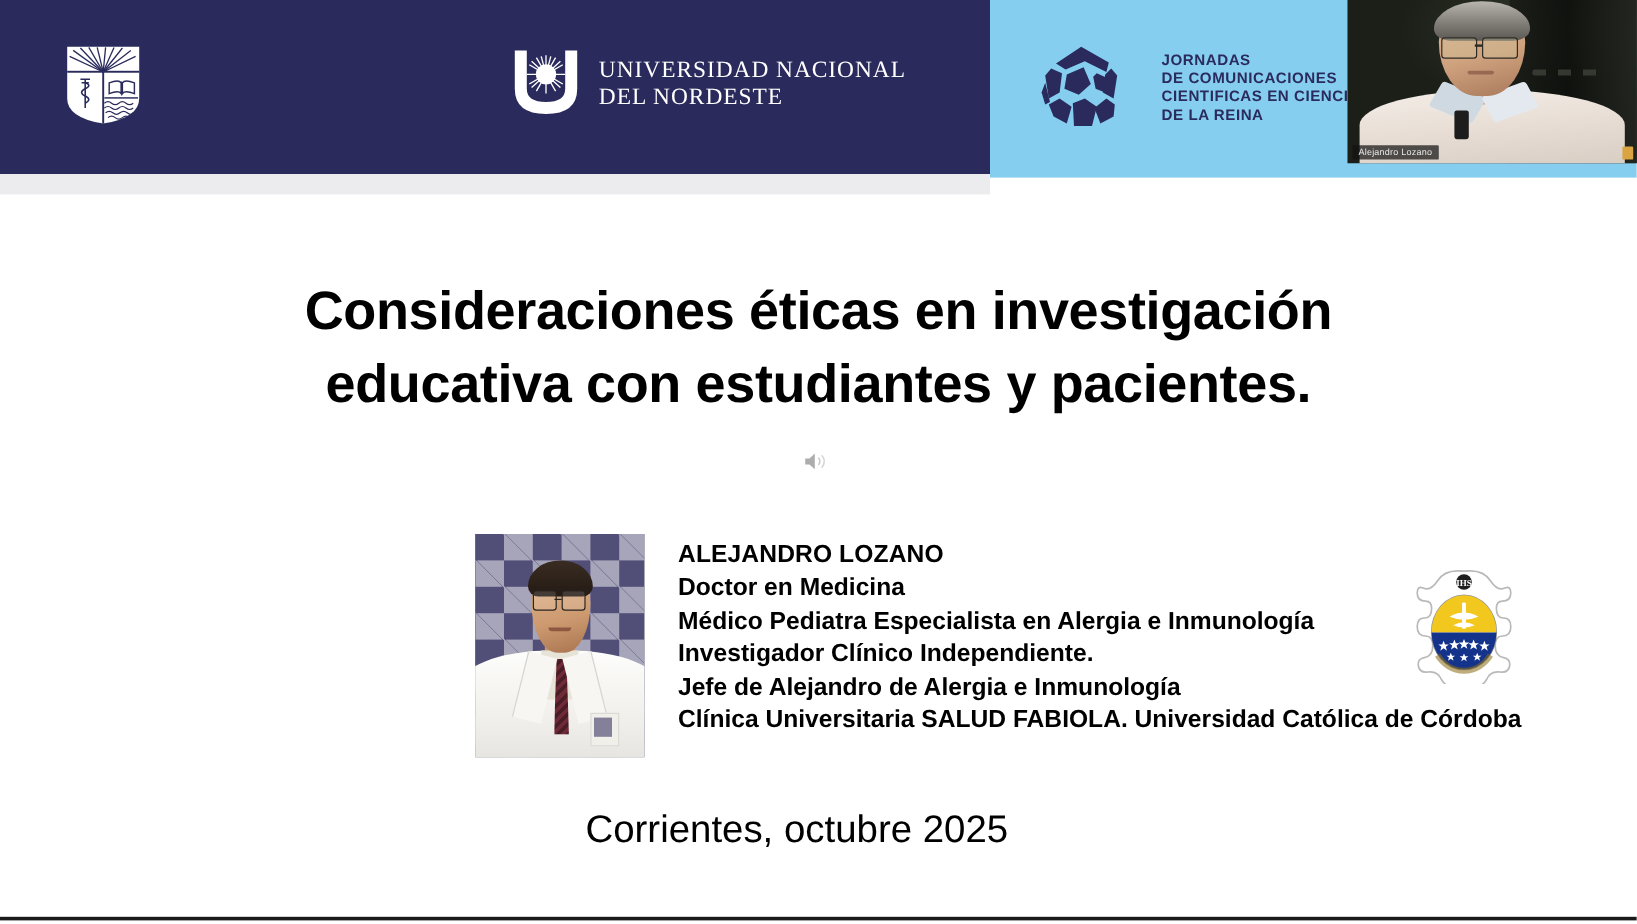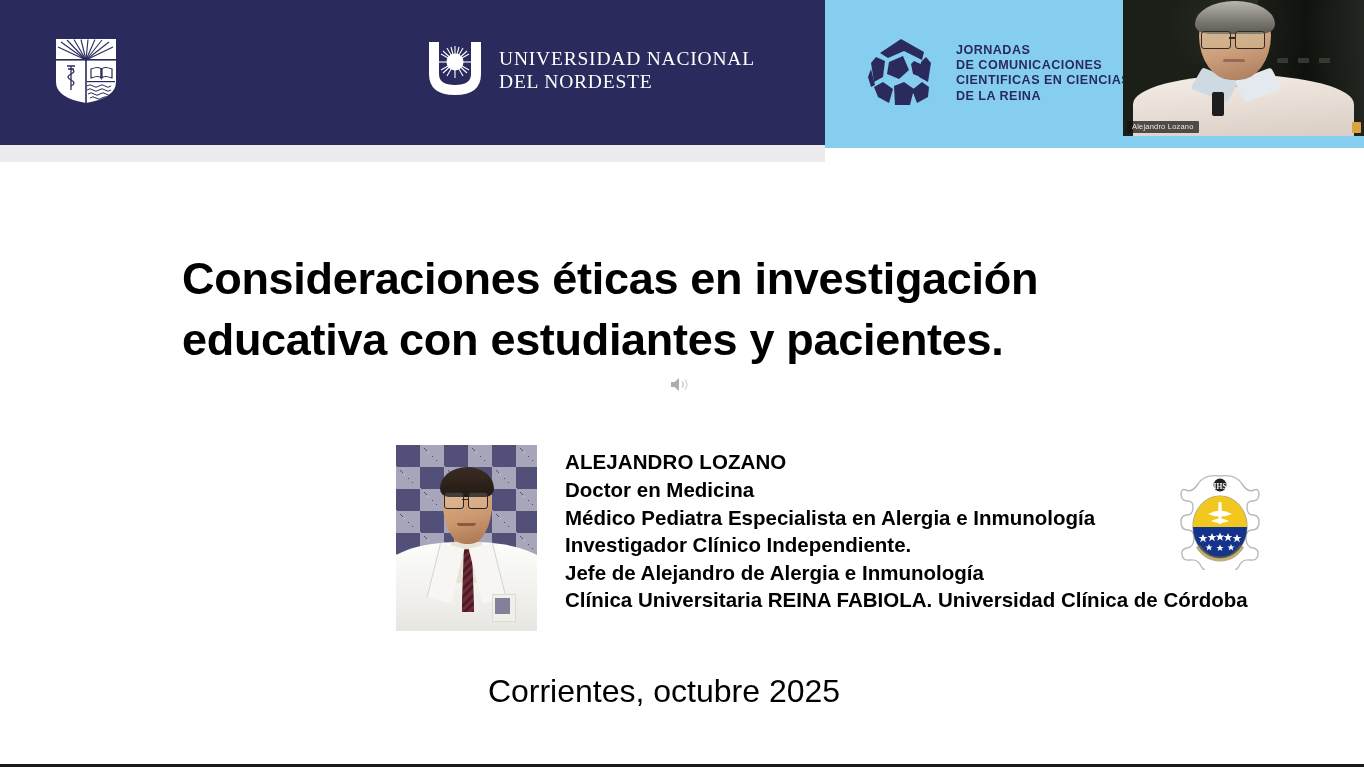--- a/index.html
+++ b/index.html
@@ -104,21 +104,21 @@
     line-height: 23px;
     white-space: nowrap;
   }
 
   
   .logo-jornadas {
     position: absolute;
     left: 858px; top: 33px;
     display: flex;
     align-items: flex-start;
-    gap: 12px;
+    gap: 24px;
   }
   .jor-mark { width: 86px; height: 82px; flex: none; }
   .jor-text { padding-top: 10px; }
   .jor-line {
     color: #2a2b5c;
     font-size: 12.6px;
     font-weight: bold;
     letter-spacing: 0.45px;
     line-height: 15.2px;
     white-space: nowrap;
@@ -247,27 +247,26 @@
     width: 9px; height: 11px;
     background: #d9a441;
     border-radius: 1px;
   }
 
   
   .title {
     position: absolute;
     left: 182px; top: 228px;
     width: 1000px;
-    text-align: left;
+    text-align: center;
     color: #000000;
     font-size: 45px;
     font-weight: bold;
     line-height: 61px;
     letter-spacing: -0.3px;
-    margin-top: 20px;
   }
 
   
   .audio-icon {
     position: absolute;
     left: 669px; top: 376px;
     width: 22px; height: 17px;
     opacity: .72;
   }
 
@@ -570,21 +569,21 @@
     <div class="photo-pocket"></div>
     <div class="photo-pocket-logo"></div>
   </div>
 
   <div class="speaker">
     <div class="speaker-name">ALEJANDRO LOZANO</div>
     <div class="speaker-line">Doctor en Medicina</div>
     <div class="speaker-line">Médico Pediatra Especialista en Alergia e Inmunología</div>
     <div class="speaker-line">Investigador Clínico Independiente.</div>
     <div class="speaker-line">Jefe de Alejandro de Alergia e Inmunología</div>
-    <div class="speaker-line">Clínica Universitaria REINA FABIOLA. Universidad Clínica de Córdoba</div>
+    <div class="speaker-line">Clínica Universitaria SALUD FABIOLA. Universidad Católica de Córdoba</div>
   </div>
 
   <svg class="crest" viewBox="0 0 84 100">
     <g fill="none" stroke="#b9b9b9" stroke-width="1.4">
       <path d="M42 6 q-16 -2 -22 8 q-6 9 -12 6 q-5 -2 -5 4 q0 7 7 7 q5 0 5 6 q0 8 -6 8 q-6 0 -6 7 q0 8 7 8 q6 0 6 8 q0 9 -7 10 q-6 1 -5 7 q1 6 8 5 q8 -1 11 6 q4 8 19 8"></path>
       <path d="M42 6 q16 -2 22 8 q6 9 12 6 q5 -2 5 4 q0 7 -7 7 q-5 0 -5 6 q0 8 6 8 q6 0 6 7 q0 8 -7 8 q-6 0 -6 8 q0 9 7 10 q6 1 5 7 q-1 6 -8 5 q-8 -1 -11 6 q-4 8 -19 8"></path>
     </g>
     <circle cx="42" cy="15" r="6.5" fill="#1f1f1f"></circle>
     <text x="42" y="18.5" font-family="Liberation Serif, serif" font-size="7.5" font-weight="bold" fill="#ffffff" text-anchor="middle">IHS</text>
     <ellipse cx="42" cy="57" rx="27" ry="31" fill="#ffffff" stroke="#9a9a9a" stroke-width="1.2"></ellipse>

